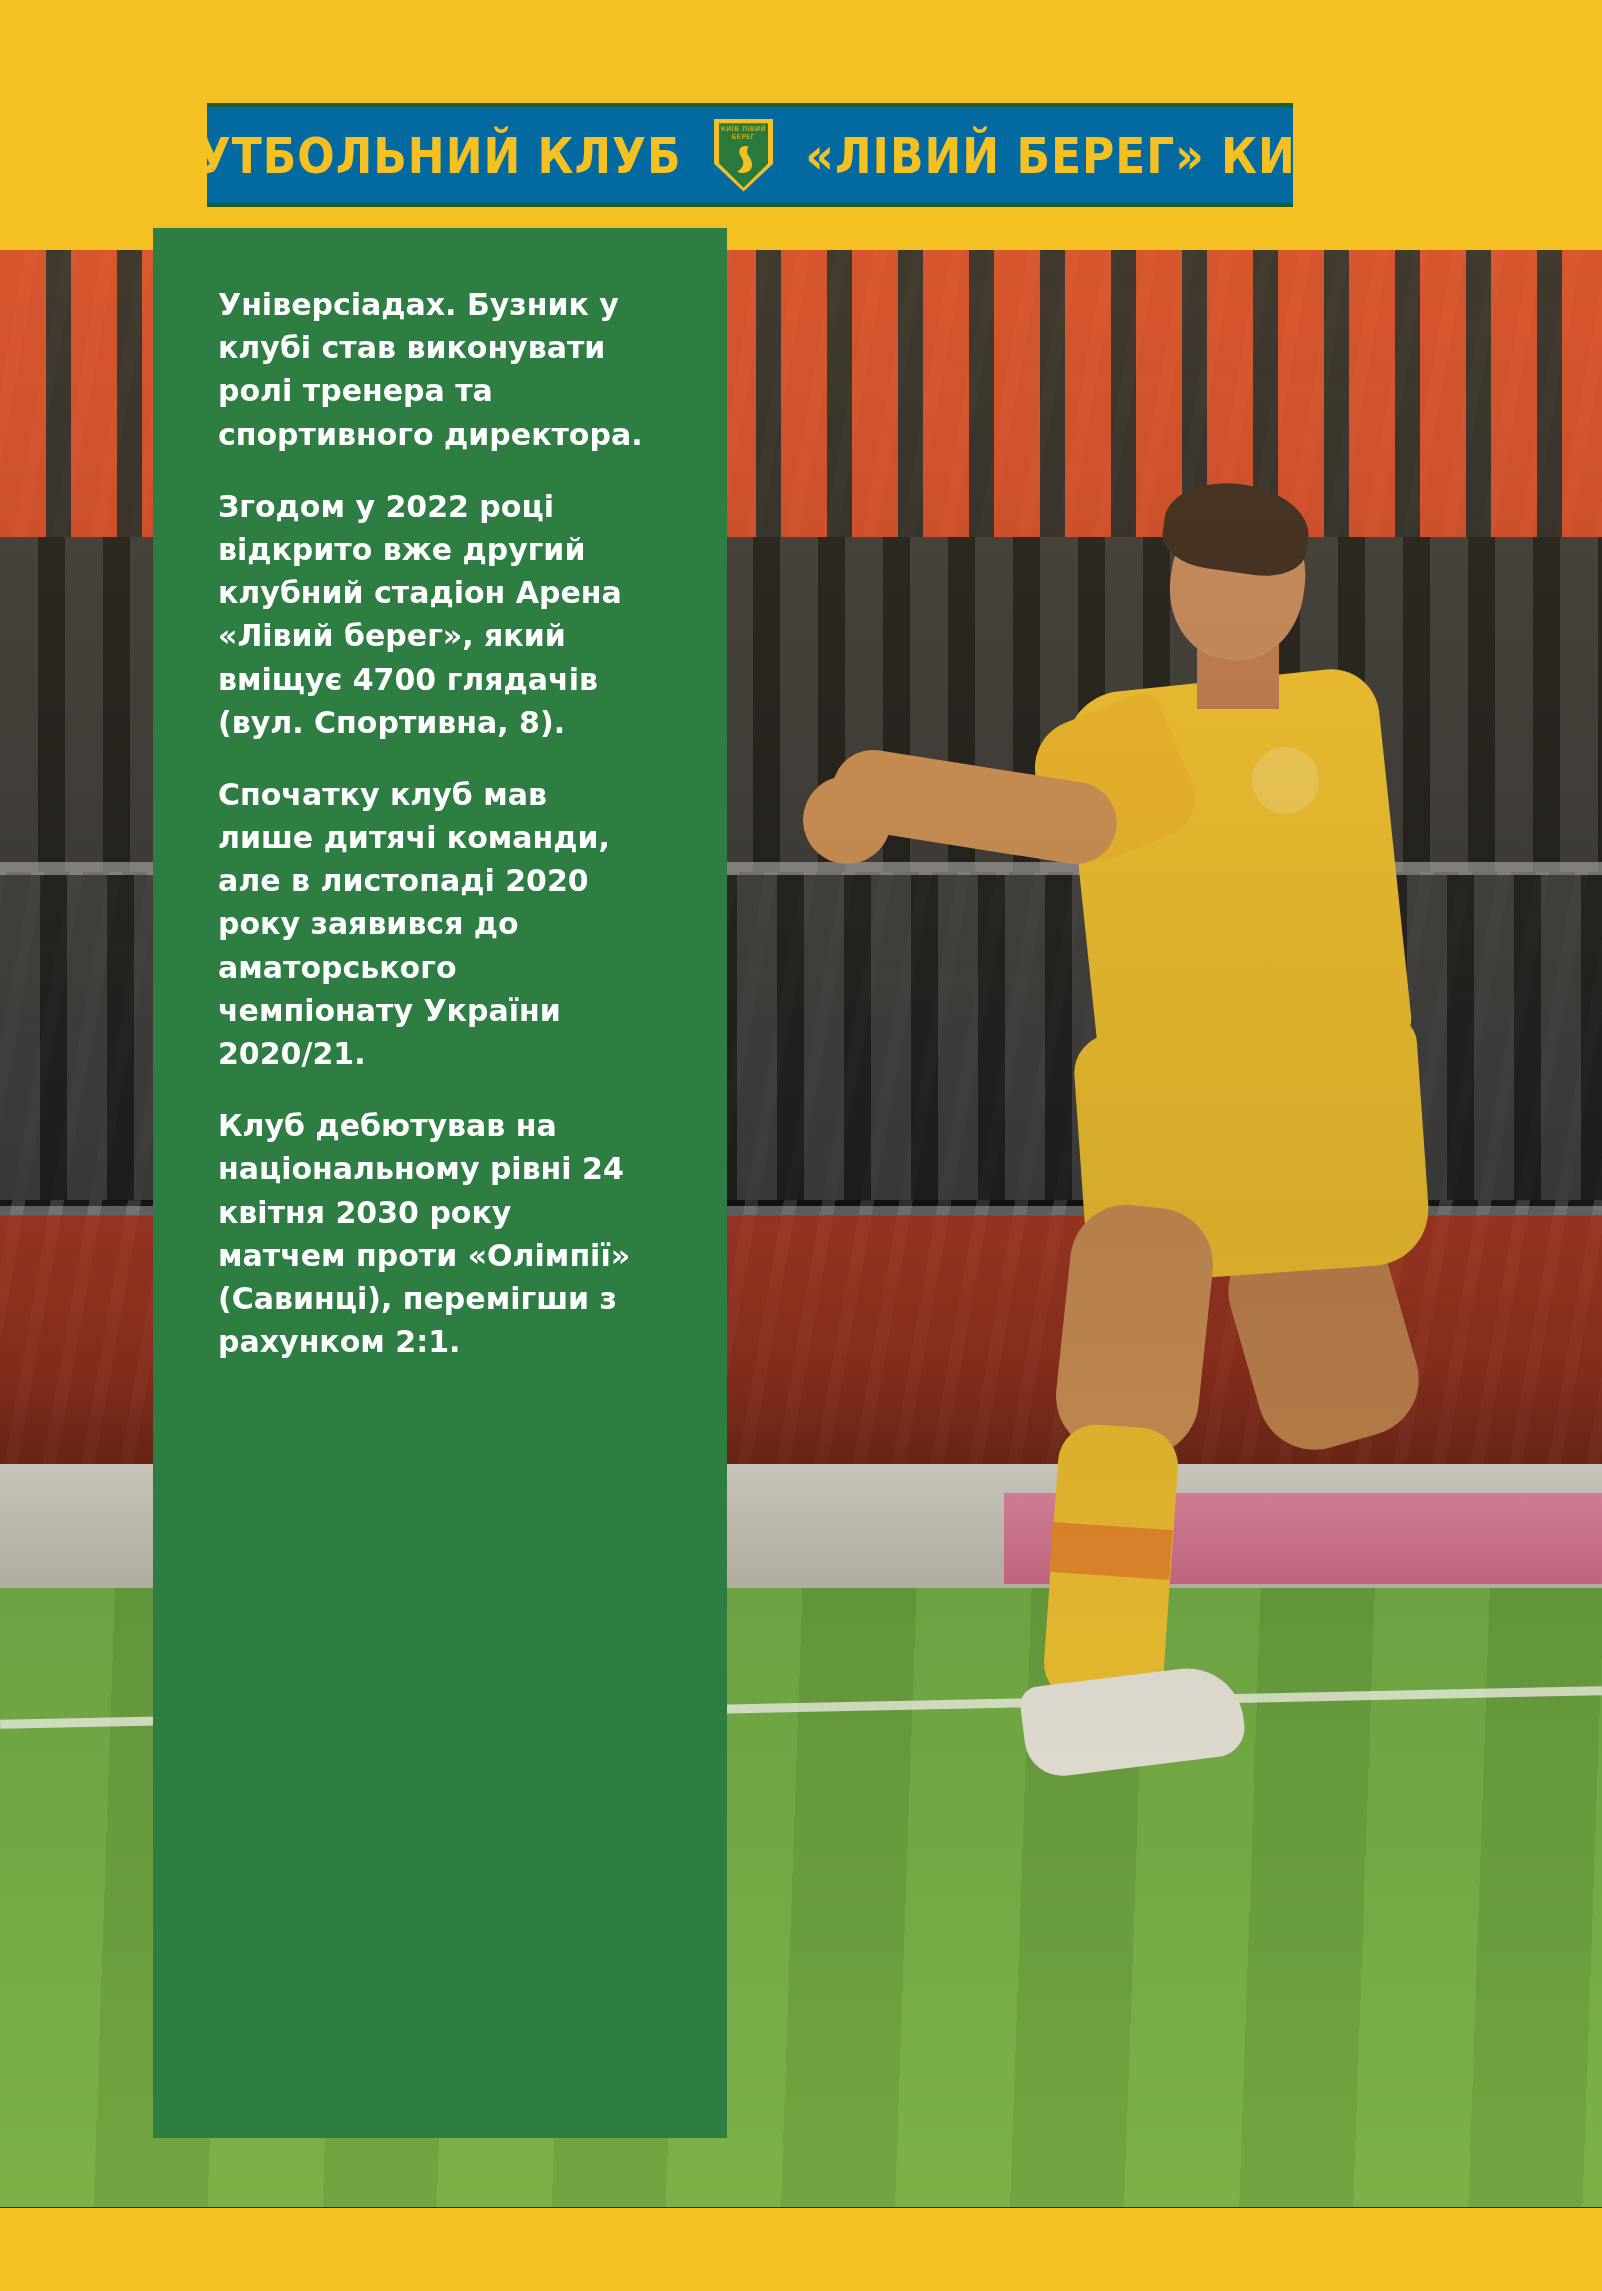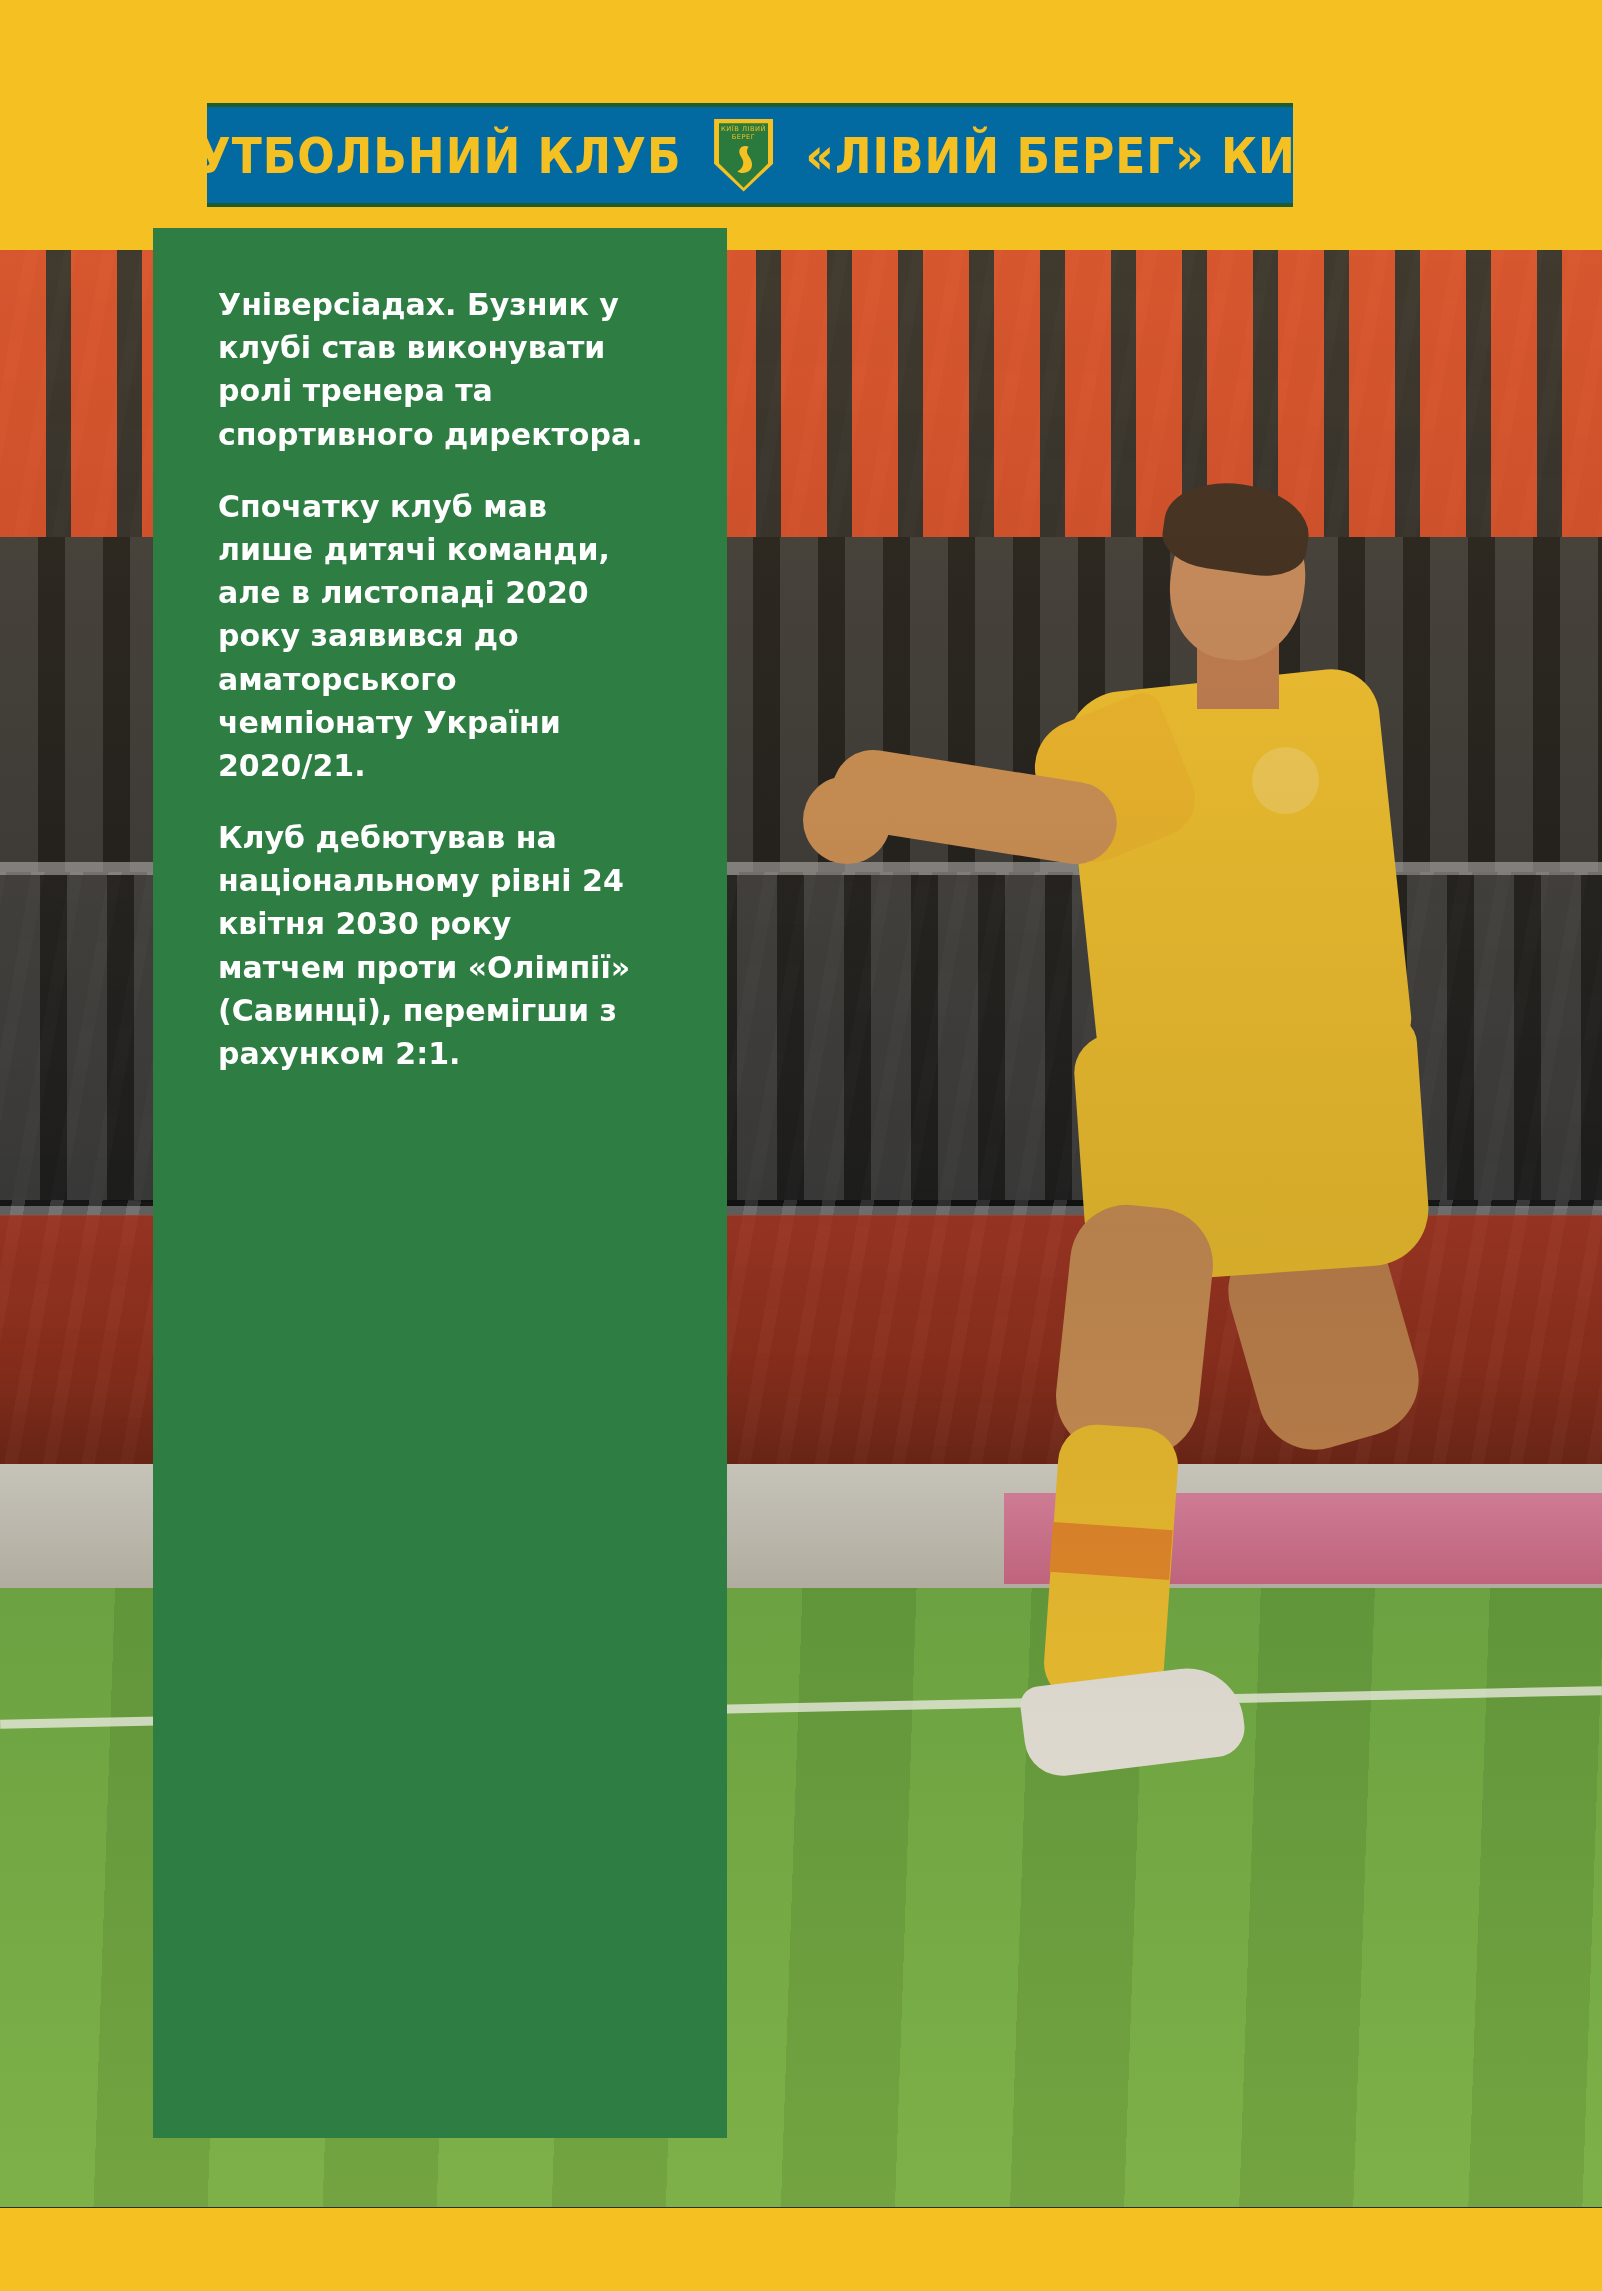--- a/index.html
+++ b/index.html
@@ -294,20 +294,21 @@
       <div class="pl fist"></div>
       <div class="pl logo-badge"></div>
     </div>
 
     <div class="photo-haze"></div>
   </div>
 
   <div class="text-panel">
     <div class="text-inner">
       <p>Універсіадах. Бузник у клубі став виконувати ролі тренера та спортивного директора.</p>
+      <p>Згодом у 2022 році відкрито вже другий клубний стадіон Арена «Лівий берег», який вміщує 4700 глядачів (вул. Спортивна, 8).</p>
       <p>Спочатку клуб мав лише дитячі команди, але в листопаді 2020 року заявився до аматорського чемпіонату України 2020/21.</p>
       <p>Клуб дебютував на національному рівні 24 квітня 2030 року матчем проти «Олімпії» (Савинці), перемігши з рахунком 2:1.</p>
     </div>
   </div>
 
   <div class="footer-band"></div>
 </div>
 
 
 </body></html>

